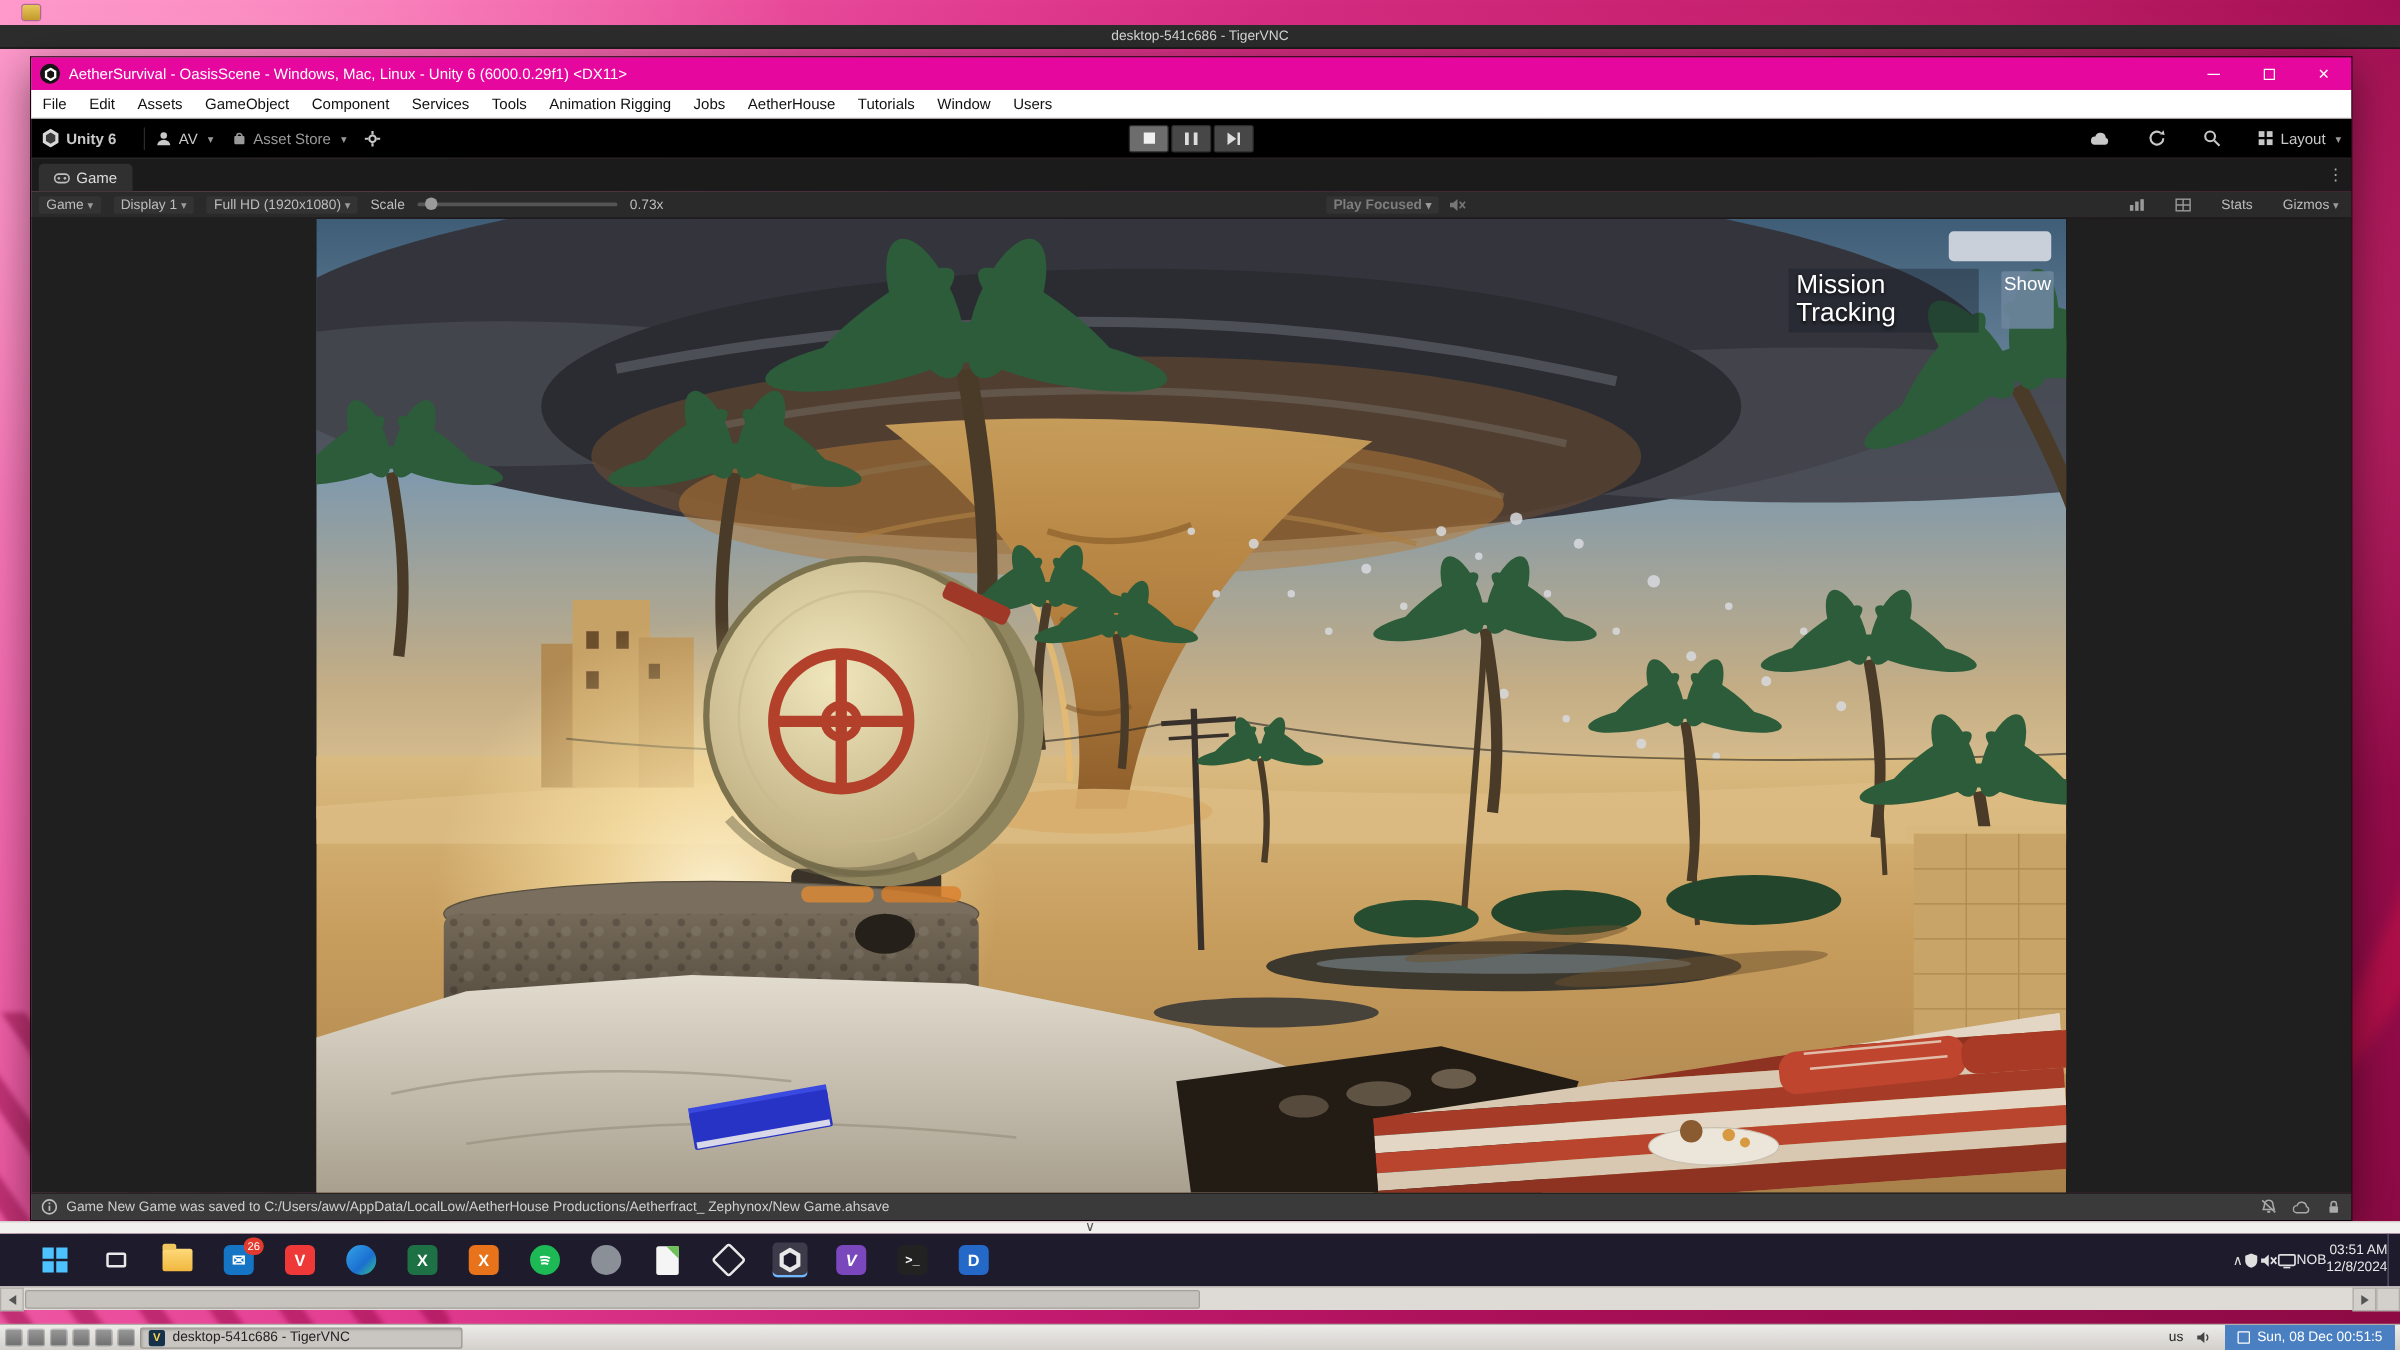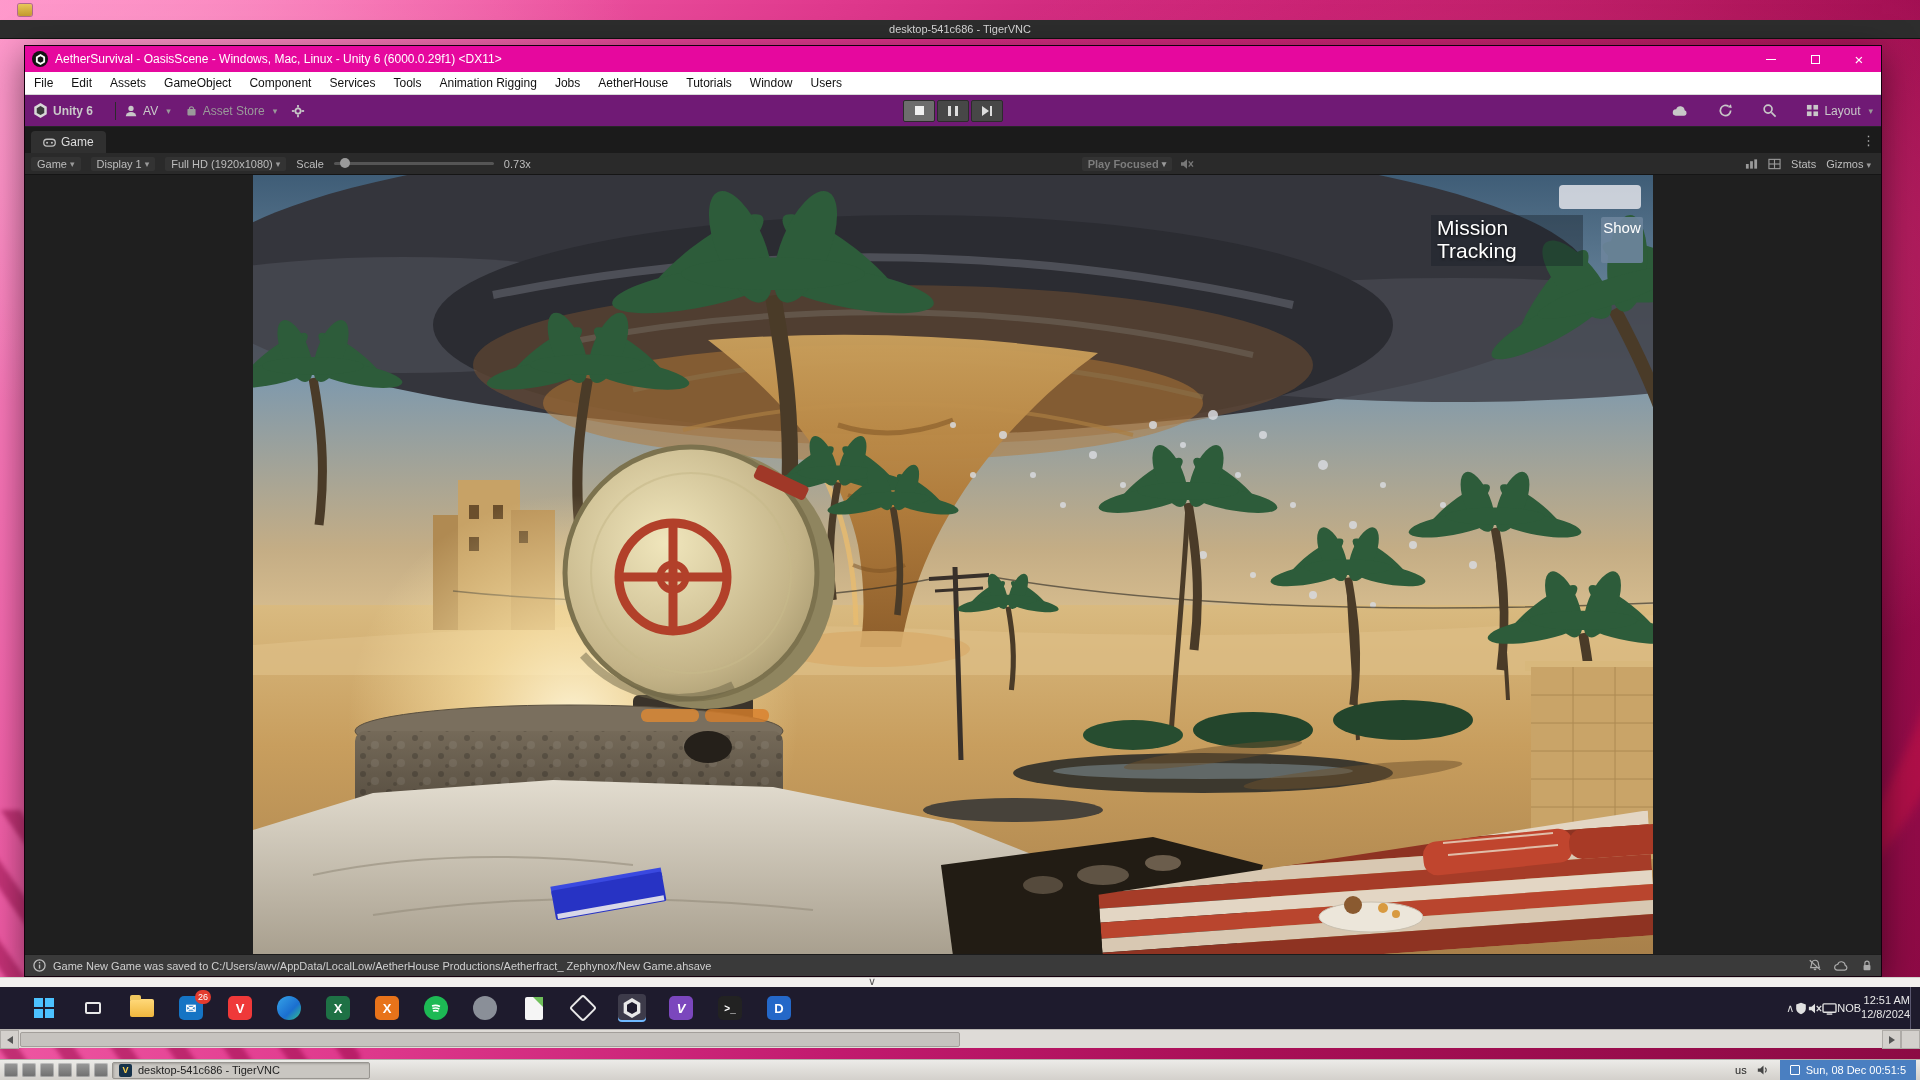--- a/index.html
+++ b/index.html
@@ -27,21 +27,21 @@
   .u-titleicon{width:16px;height:16px;border-radius:50%;background:#141414;display:inline-flex;align-items:center;justify-content:center;margin-right:7px;}
   .u-title-text{white-space:nowrap;overflow:hidden;}
   .u-winbtns{margin-left:auto;display:flex;height:100%;}
   .u-winbtn{width:44px;height:100%;display:flex;align-items:center;justify-content:center;color:#fff;font-size:15px;}
   .glyph-min{width:10px;height:1px;background:#fff;display:block;}
   .glyph-max{width:9px;height:9px;border:1px solid #fff;display:block;}
 
   .u-menubar{height:23px;background:#fff;display:flex;align-items:center;gap:0;color:#111;font-size:12px;flex:0 0 auto;border-bottom:1px solid #d8d8d8;}
   .u-menubar span{padding:0 9px;cursor:default;}
 
-  .u-toolbar{height:32px;background:#701a75;border-bottom:1px solid #262626;display:flex;align-items:center;color:#c9c9c9;font-size:12px;padding:0 8px;position:relative;flex:0 0 auto;}
+  .u-toolbar{height:32px;background:#000000;border-bottom:1px solid #262626;display:flex;align-items:center;color:#c9c9c9;font-size:12px;padding:0 8px;position:relative;flex:0 0 auto;}
   .tb-group{display:flex;align-items:center;gap:5px;margin-right:14px;}
   .tb-sep{width:1px;height:18px;background:#2b2b2b;margin:0 8px;}
   .chev::after{content:"▾";font-size:9px;color:#9a9a9a;margin-left:3px;}
   .kebab::after{content:"⋮";color:#aaa;font-size:13px;}
   .play-cluster{position:absolute;left:50%;transform:translateX(-50%);display:flex;gap:2px;}
   .play-btn{width:32px;height:22px;background:#474747;border:1px solid #2c2c2c;border-radius:2px;display:flex;align-items:center;justify-content:center;}
   .play-btn.active{background:#6d6d6d;}
   .icon-stop{width:9px;height:9px;background:#f0f0f0;display:block;}
   .icon-pause{width:10px;height:10px;border-left:3px solid #ddd;border-right:3px solid #ddd;display:block;}
   .icon-step{display:flex;align-items:center;gap:1px;}
@@ -52,21 +52,21 @@
   .u-tabrow{height:26px;background:#1b1b1b;display:flex;align-items:flex-end;flex:0 0 auto;padding:0 6px;}
   .u-tab{height:22px;background:#303030;border-radius:4px 4px 0 0;display:flex;align-items:center;gap:5px;color:#ddd;font-size:12px;padding:0 12px;}
   .u-tabrow .kebab{margin-left:auto;align-self:center;}
 
   .u-gametoolbar{height:22px;background:#2a2a2a;border-bottom:1px solid #151515;display:flex;align-items:center;color:#bdbdbd;font-size:11px;padding:0 6px;gap:10px;flex:0 0 auto;}
   .gt-dd{display:flex;align-items:center;background:#333;border-radius:2px;padding:1px 6px;}
   .gt-label{color:#bdbdbd;}
   .slider{width:160px;height:3px;background:#555;border-radius:2px;position:relative;}
   .slider .knob{position:absolute;left:4%;top:-4px;width:10px;height:10px;border-radius:50%;background:#9a9a9a;}
   .gt-mid{margin-left:auto;display:flex;align-items:center;gap:8px;}
-  .gt-right{margin-left:auto;display:flex;align-items:center;gap:10px;padding-right:4px;}
+  .gt-right{margin-left:auto;display:flex;align-items:center;gap:24px;padding-right:4px;}
   .dim{color:#7d7d7d;font-weight:bold;}
 
   .u-viewarea{flex:1;background:#1f1f1f;position:relative;overflow:hidden;}
   .scene{position:absolute;left:50%;transform:translateX(-50%);top:0;width:1400px;height:781px;background:#000;overflow:hidden;}
   .scene svg{display:block;}
 
   
   .hud-pill{left:1306px;top:10px;width:82px;height:24px;background:rgba(235,235,240,.8);border-radius:4px;}
   .hud-mission{left:1178px;top:40px;width:152px;color:#fff;font-size:21px;font-weight:500;line-height:1.08;text-shadow:0 1px 3px rgba(0,0,0,.85);background:rgba(22,28,38,.38);padding:2px 6px 4px;}
   .hud-show{left:1348px;top:42px;width:42px;height:46px;background:rgba(108,132,156,.92);color:#fff;font-size:15px;line-height:1.2;text-align:center;word-break:break-all;padding-top:2px;border-radius:2px;}
@@ -668,21 +668,21 @@
         <polygon points="1,5 4,5 8,1.5 8,12.5 4,9 1,9" fill="#e0e0e0"></polygon>
         <line x1="10" y1="4" x2="15" y2="10" stroke="#e0e0e0" stroke-width="1.6"></line>
         <line x1="15" y1="4" x2="10" y2="10" stroke="#e0e0e0" stroke-width="1.6"></line>
       </svg>
     <svg class="ic" width="15" height="13" viewBox="0 0 16 14">
         <rect x="1" y="2" width="14" height="9" rx="1" fill="none" stroke="#e0e0e0" stroke-width="1.5"></rect>
         <line x1="5" y1="13" x2="11" y2="13" stroke="#e0e0e0" stroke-width="1.5"></line>
       </svg>
     <span>NOB</span>
     <span class="tray-clock">
-      <div>12:51 AM</div>
+      <div>03:51 AM</div>
       <div>12/8/2024</div>
     </span>
     <span class="show-desktop"></span>
   </span>
 </div>
 
 <div class="abs vnc-hscroll">
   <span class="hs-btn hs-left">
       <i class="tri-l"></i>
     </span>

